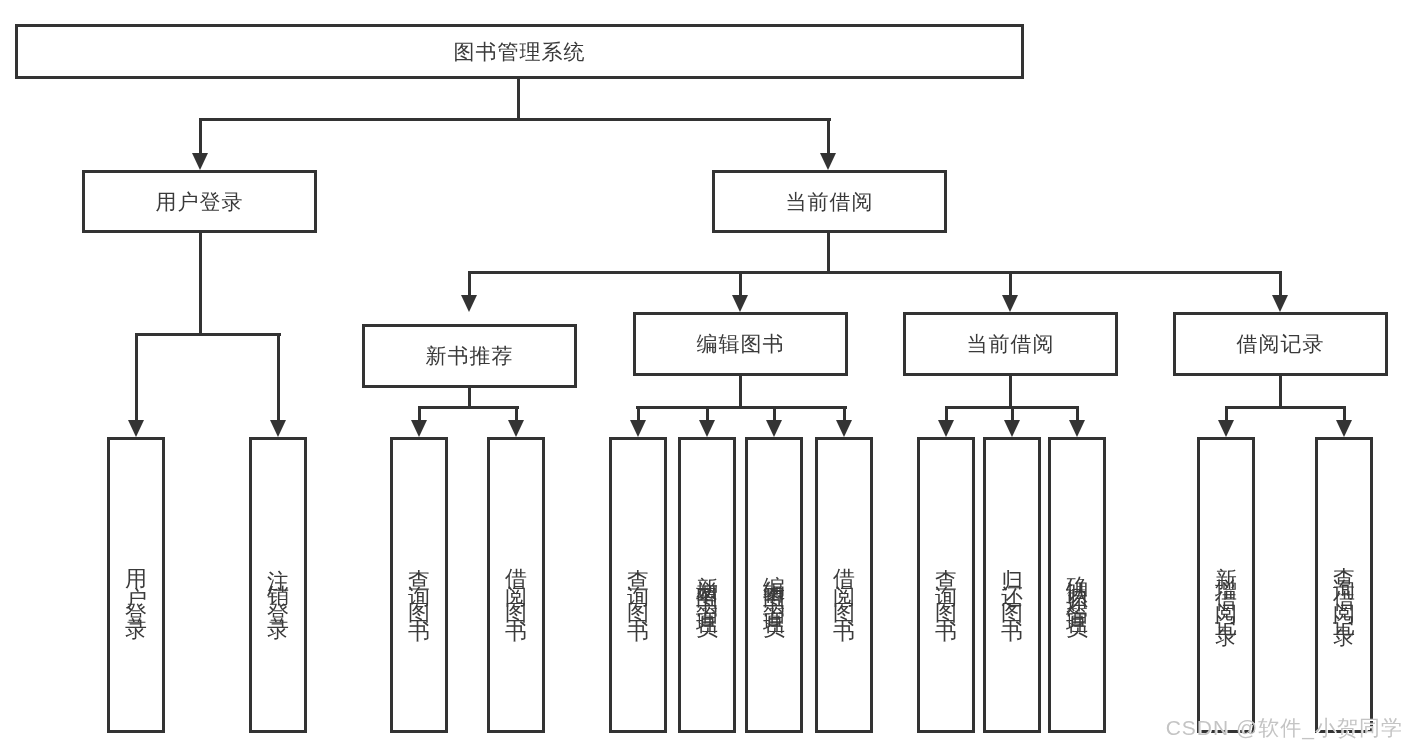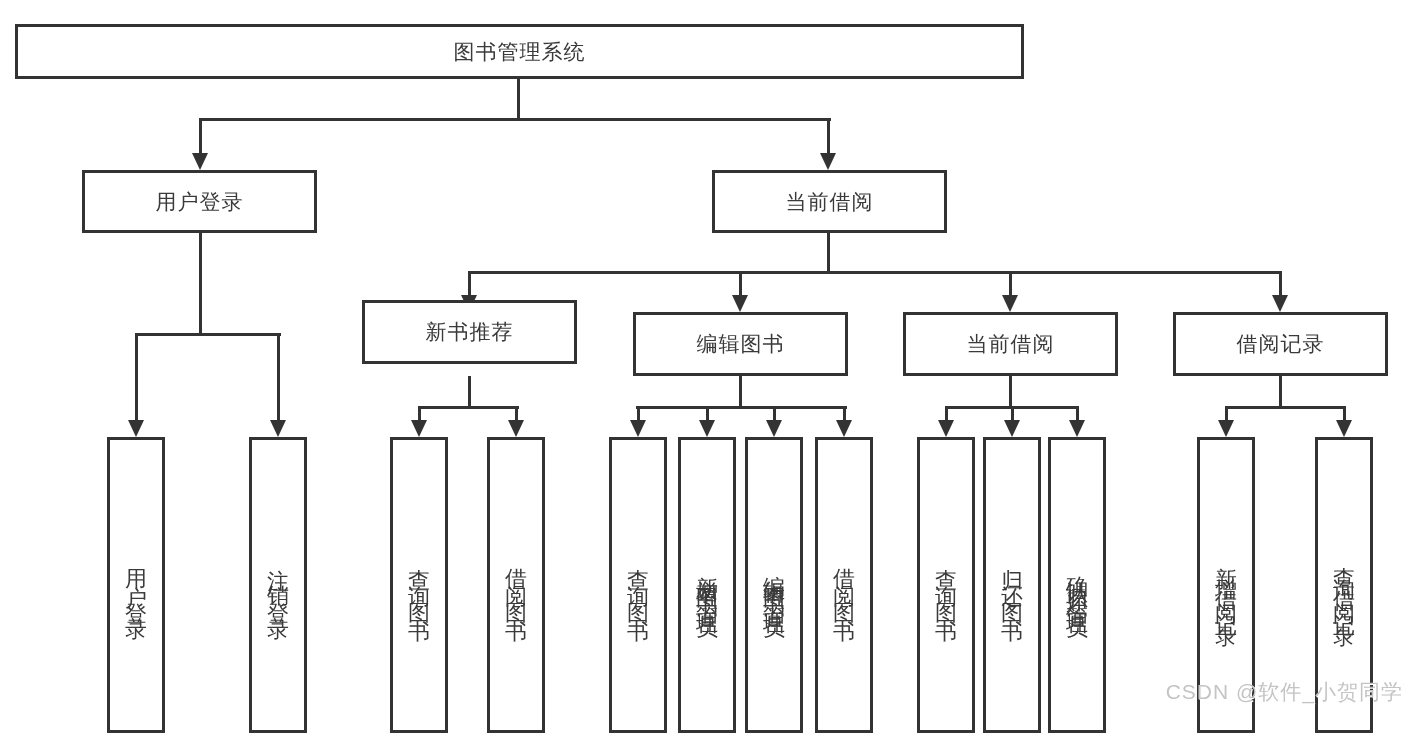--- a/index.html
+++ b/index.html
@@ -37,21 +37,21 @@
   .v { position: absolute; width: 3px; background: #333333; }
   .arr {
     position: absolute;
     width: 0; height: 0;
     border-left: 8px solid transparent;
     border-right: 8px solid transparent;
     border-top: 17px solid #333333;
   }
   .watermark {
     position: absolute;
-    top: 678px;
+    top: 714px;
     right: 2px;
     font-size: 21px;
     color: #c4c4c4;
     text-shadow: 1px 1px 0 #ffffff;
     z-index: 10;
     letter-spacing: 1px;
     text-align: center;
   }
 </style>
 </head>
@@ -123,21 +123,21 @@
   </div>
 
   <div class="node" style="left:82px; top:170px; width:235px; height:63px;">
     <span>用户登录</span>
   </div>
 
   <div class="node" style="left:712px; top:170px; width:235px; height:63px;">
     <span>当前借阅</span>
   </div>
 
-  <div class="node" style="left:362px; top:300px; width:215px; height:64px;">
+  <div class="node" style="left:362px; top:324px; width:215px; height:64px;">
     <span>新书推荐</span>
   </div>
 
   <div class="node" style="left:633px; top:312px; width:215px; height:64px;">
     <span>编辑图书</span>
   </div>
 
   <div class="node" style="left:903px; top:312px; width:215px; height:64px;">
     <span>当前借阅</span>
   </div>

